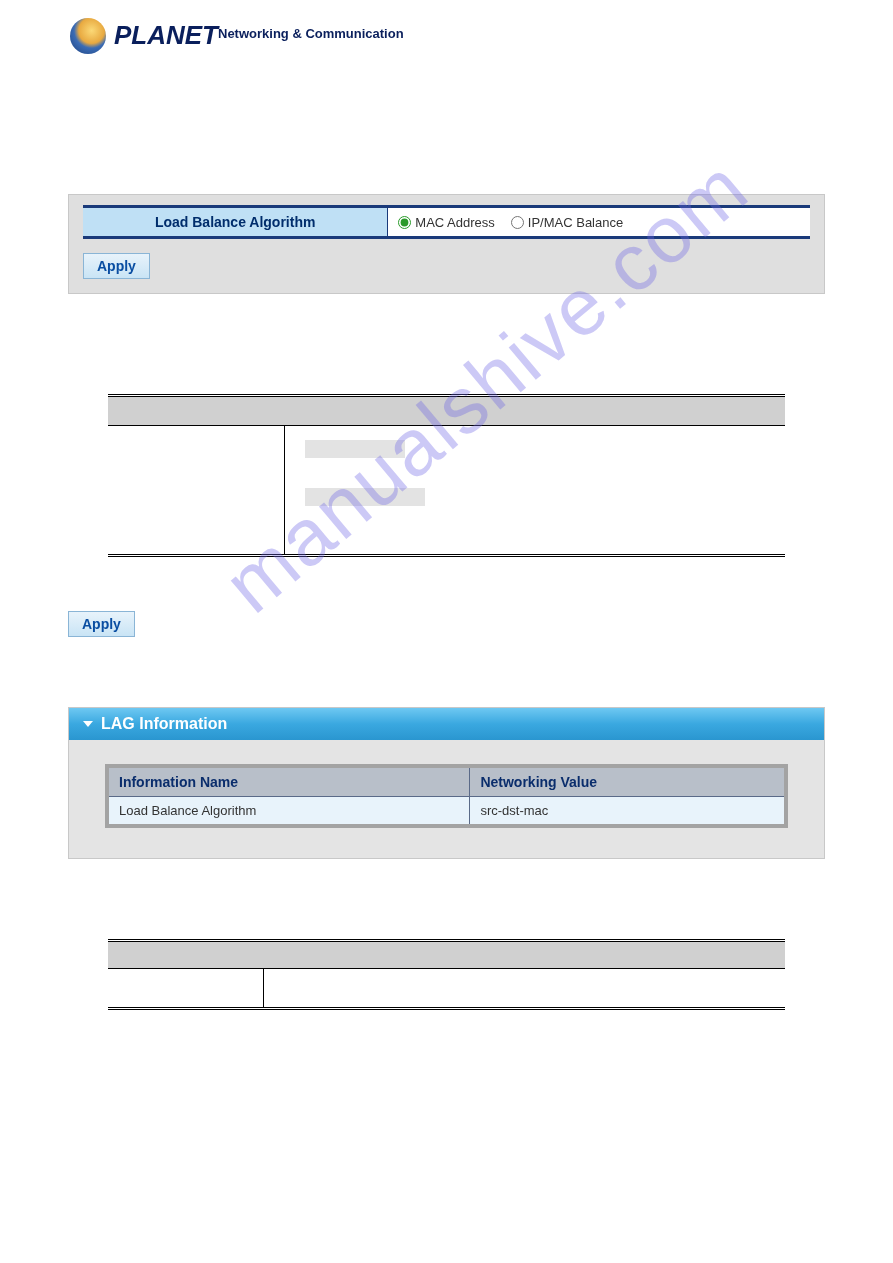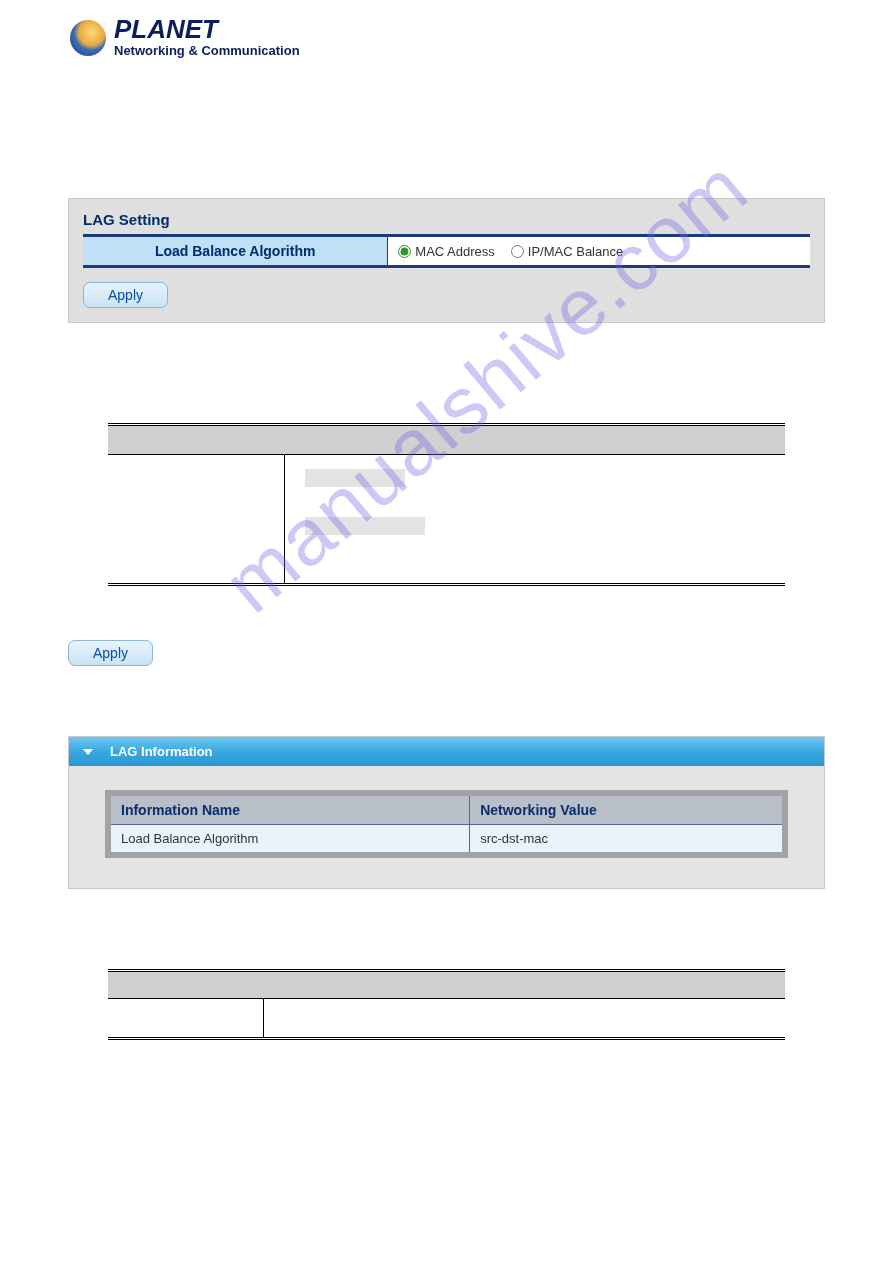--- a/index.html
+++ b/index.html
@@ -30,21 +30,21 @@
       align-items: center;
       gap: 8px;
     }
     .logo-globe {
       width: 36px;
       height: 36px;
       border-radius: 50%;
       background: radial-gradient(circle at 60% 35%, #fbd977 0%, #e8a940 40%, #3b6cb5 55%, #1a3d7a 100%);
       position: relative;
     }
-    .logo-text-wrap { display: flex; flex-direction: column; }
+    .logo-text-wrap { display: flex; flex-direction: row; }
     .logo-text {
       font-size: 26px;
       font-weight: 900;
       font-style: italic;
       color: #0a1f5c;
       letter-spacing: 0px;
       line-height: 0.9;
     }
     .logo-sub {
       font-size: 13px;
@@ -93,24 +93,24 @@
       gap: 16px;
     }
     .radio-opt { display: inline-flex; align-items: center; gap: 4px; }
     .radio-opt input { accent-color: #2a9a2a; }
     
     .apply-btn {
       margin-top: 14px;
       display: inline-block;
       background: linear-gradient(#e8f3fb, #c9e4f5);
       border: 1px solid #8ab5d6;
-      border-radius: 7px;
-      padding: 4px 24px;
+      border-radius: 0;
+      padding: 4px 13px;
       color: #0a4ea2;
-      font-weight: normal;
+      font-weight: bold;
       font-size: 14px;
       cursor: pointer;
     }
     
     
     .desc-table {
       margin: 100px 40px 0 40px;
       border-collapse: collapse;
       width: calc(100% - 80px);
     }
@@ -146,37 +146,37 @@
     .info-panel {
       margin-top: 70px;
       background: #e4e4e4;
       border: 1px solid #c8c8c8;
       padding: 0 0 30px 0;
     }
     .info-header {
       background: linear-gradient(#6ec8f2, #3aa8e0, #2a96d0);
       color: #ffffff;
       font-weight: bold;
-      font-size: 13px;
+      font-size: 16px;
       padding: 7px 14px;
       display: flex;
       align-items: center;
-      gap: 17px;
+      gap: 8px;
     }
     .info-header .tri {
       width: 0; height: 0;
       border-left: 5px solid transparent;
       border-right: 5px solid transparent;
       border-top: 6px solid #fff;
     }
     .info-inner { padding: 24px 36px 0 36px; }
     .info-table {
       width: 100%;
       border-collapse: collapse;
-      border: 6px solid #a3a3a3;
+      border: 4px solid #a3a3a3;
     }
     .info-table th {
       background: #b8bfc9;
       color: #0a2d6c;
       font-weight: bold;
       font-size: 14px;
       text-align: left;
       padding: 6px 10px;
       border: 1px solid #5a6a88;
     }
@@ -223,21 +223,20 @@
       <div class="logo-text">PLANET</div>
       <div class="logo-sub">Networking &amp; Communication</div>
     </div>
   </div>
 </div>
 
 <div class="content">
 
   
   <div class="fig-lag-setting">
-    <div class="lag-title">LAG Setting</div>
     <div class="setting-row">
       <div class="left">Load Balance Algorithm</div>
       <div class="right">
         <label class="radio-opt">
           <input type="radio" name="lba" checked="" style="">
           <span>MAC Address</span>
         </label>
         <label class="radio-opt">
           <input type="radio" name="lba" style="">
           <span>IP/MAC Balance</span>

